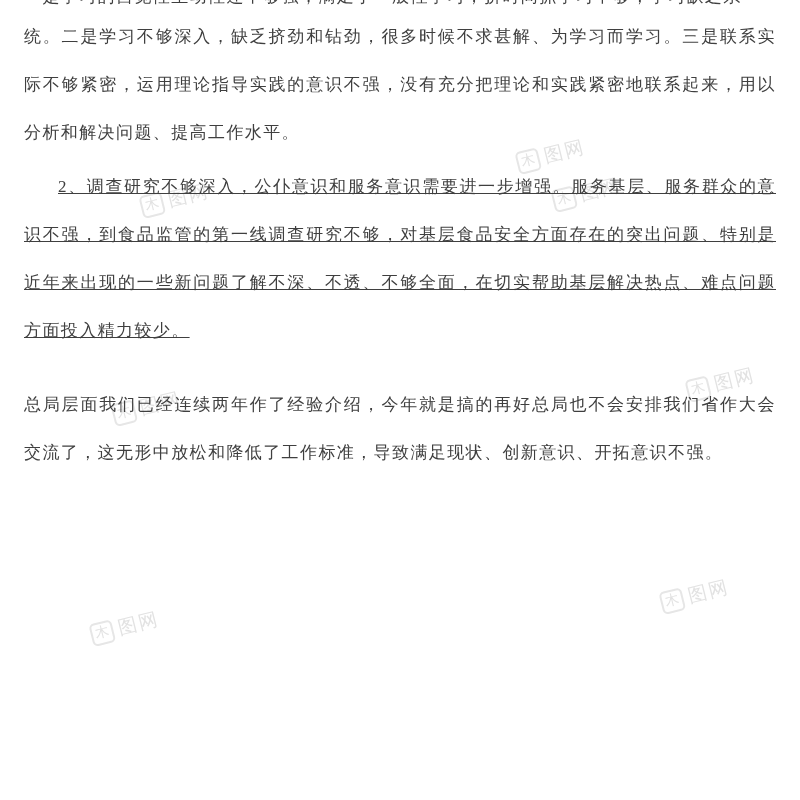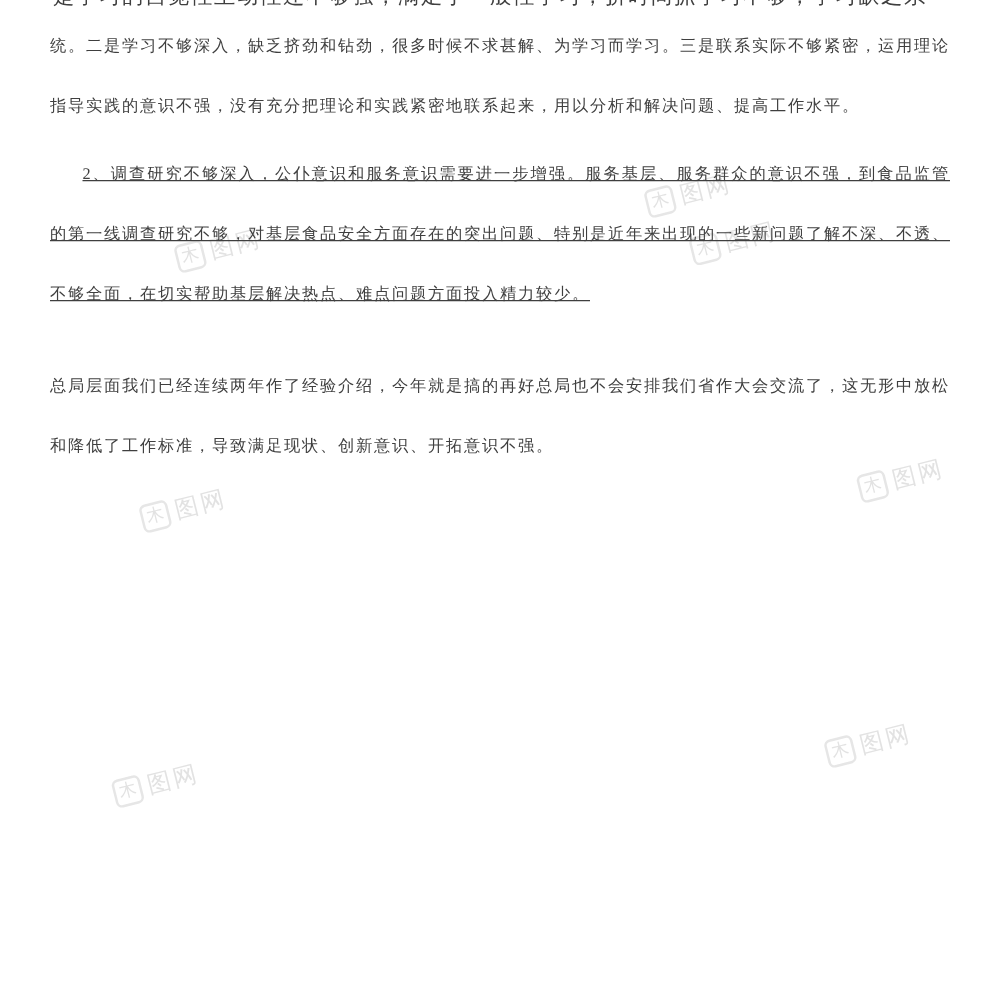--- a/index.html
+++ b/index.html
@@ -14,25 +14,25 @@
     overflow: hidden;
     padding: 0 24px;
     font-family: "Liberation Serif", "DejaVu Serif", serif;
     color: #3f3f3f;
     z-index: 0;
   }
 
   .doc-text { position: relative; z-index: 1; }
 
   .para {
-    font-size: 13px;
+    font-size: 17px;
     line-height: 48px;
     letter-spacing: 1.4px;
     text-align: justify;
-    margin: 6px 16px;
+    margin: 6px 0;
     word-break: break-all;
   }
   .para.indent { text-indent: 2em; text-decoration: underline; }
   .para.no-indent { text-indent: 0; }
   .para.cont-gap { margin-top: 26px; }
 
   
   .clip-top {
     height: 7px;
     overflow: hidden;

